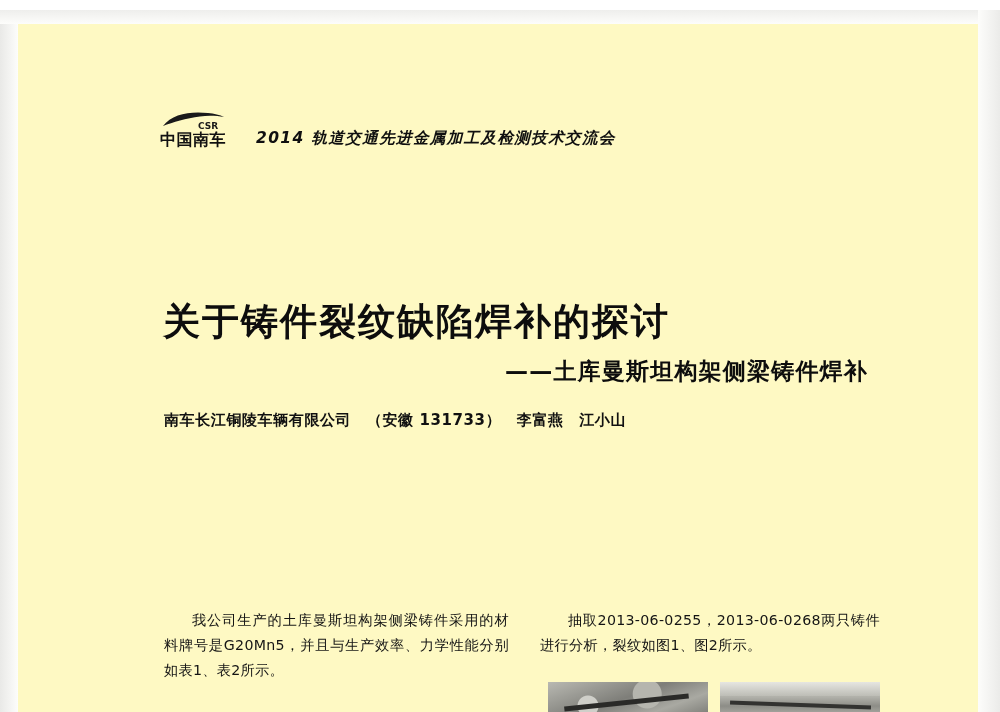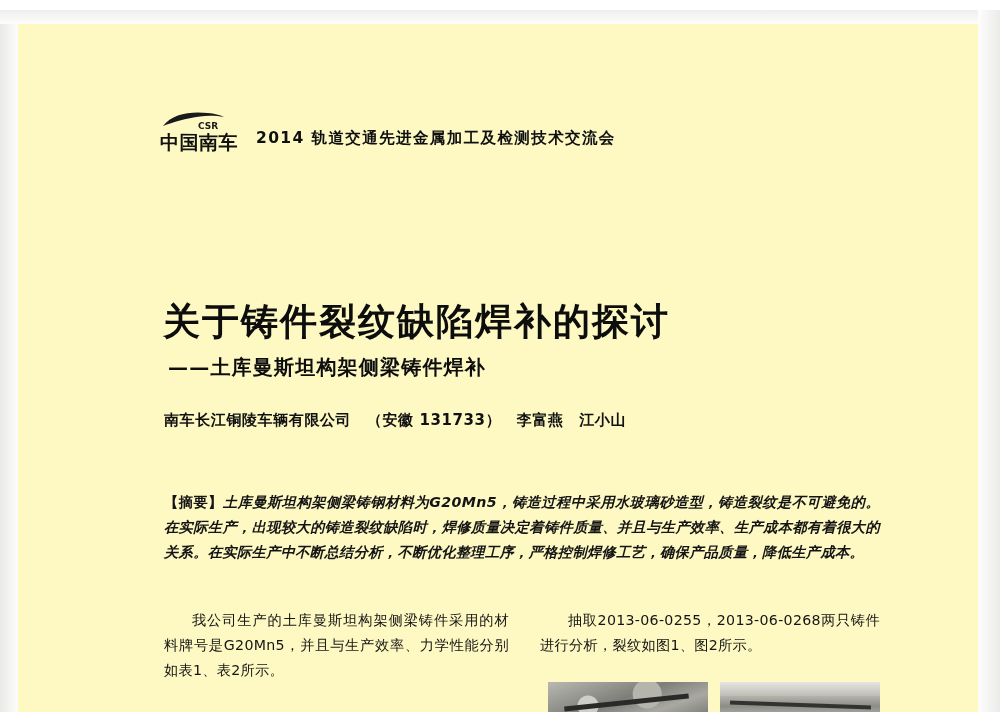--- a/index.html
+++ b/index.html
@@ -61,36 +61,37 @@
     left: 2px;
     top: 2px;
     width: 66px;
     height: 20px;
   }
   .logo-cn {
     position: absolute;
     left: 0px;
     top: 22px;
     font-family: Liberation Sans, sans-serif;
-    font-size: 19px;
+    font-size: 16px;
     font-weight: bold;
     letter-spacing: 0.5px;
     color: #111;
     white-space: nowrap;
   }
   .header-title {
     position: absolute;
     left: 96px;
     top: 20px;
     font-family: "DejaVu Sans", sans-serif;
     font-size: 15.5px;
     font-weight: bold;
     letter-spacing: 1.4px;
     color: #101010;
     white-space: nowrap;
+    font-style: italic;
   }
 
   
   .main-title {
     position: absolute;
     left: 163px;
     top: 262px;
     width: 700px;
     font-family: "DejaVu Sans", sans-serif;
     font-size: 37px;
@@ -98,25 +99,26 @@
     letter-spacing: 2px;
     color: #0d0d0d;
     white-space: nowrap;
   }
   .sub-title {
     position: absolute;
     left: 168px;
     top: 327px;
     width: 700px;
     font-family: "DejaVu Sans", sans-serif;
-    font-size: 20px;
+    font-size: 23px;
     font-weight: bold;
     letter-spacing: 1.2px;
     color: #0d0d0d;
     white-space: nowrap;
+    text-align: right;
   }
 
   
   .authors {
     position: absolute;
     left: 164px;
     top: 401px;
     width: 760px;
     font-family: "DejaVu Sans", sans-serif;
     font-size: 15px;
@@ -256,23 +258,20 @@
       <div class="logo-cn">中国南车</div>
     </div>
     <div class="header-title">2014 轨道交通先进金属加工及检测技术交流会</div>
   </div>
 
   <h1 class="main-title">关于铸件裂纹缺陷焊补的探讨</h1>
   <h2 class="sub-title">——土库曼斯坦构架侧梁铸件焊补</h2>
 
   <div class="authors">南车长江铜陵车辆有限公司　（安徽 131733）　李富燕　江小山</div>
 
-  <div class="abstract">
-    <span class="kw">【摘要】</span><span>土库曼斯坦构架侧梁铸钢材料为G20Mn5，铸造过程中采用水玻璃砂造型，铸造裂纹是不可避免的。在实际生产，出现较大的铸造裂纹缺陷时，焊修质量决定着铸件质量、并且与生产效率、生产成本都有着很大的关系。在实际生产中不断总结分析，不断优化整理工序，严格控制焊修工艺，确保产品质量，降低生产成本。</span>
-  </div>
 
   <div class="col-left">
     <p class="para indent">我公司生产的土库曼斯坦构架侧梁铸件采用的材料牌号是G20Mn5，并且与生产效率、力学性能分别如表1、表2所示。</p>
   </div>
 
   <div class="col-right">
     <p class="para indent">抽取2013-06-0255，2013-06-0268两只铸件进行分析，裂纹如图1、图2所示。</p>
   </div>
 
   <div class="figures">

